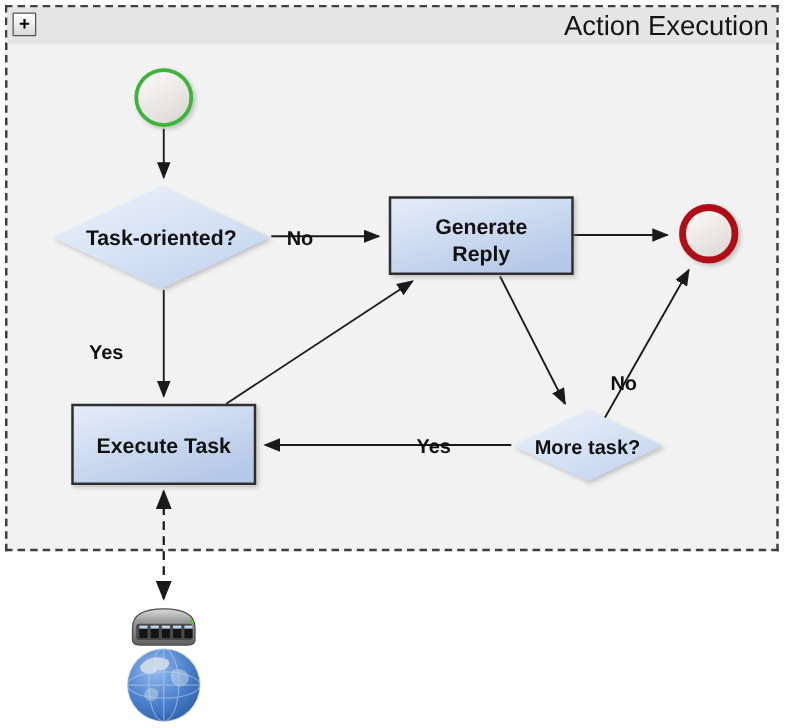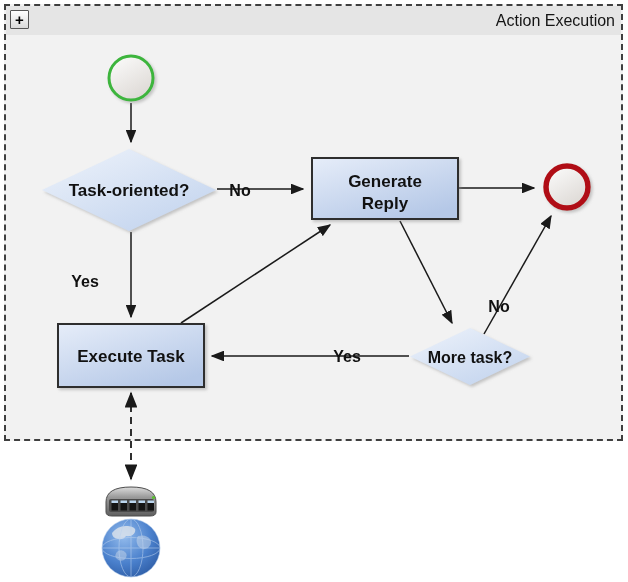--- a/index.html
+++ b/index.html
@@ -10,21 +10,21 @@
   .panel{
     position:absolute;left:4px;top:4px;width:615px;height:433px;
     border:2px dashed #3f3f3f;background:#f2f2f2;box-sizing:content-box;
   }
   .panel-header{
     position:absolute;left:0;top:0;right:0;height:29px;
     background:#e5e5e5;
   }
   .panel-title{
     position:absolute;right:6px;top:3px;height:24px;line-height:24px;
-    font-size:16px;font-weight:500;color:#141414;letter-spacing:0px;
+    font-size:22px;font-weight:500;color:#141414;letter-spacing:0px;
   }
   .expand-btn{
     position:absolute;left:4px;top:4px;width:19px;height:19px;
     border:1px solid #555;background:linear-gradient(#ffffff,#d9d9d9);
     font-size:15px;font-weight:700;color:#000;text-align:center;line-height:18px;
     cursor:pointer;border-radius:1px;padding:0;
   }
   svg.diagram{
     position:absolute;left:0;top:0;width:628px;height:582px;
     pointer-events:none;

